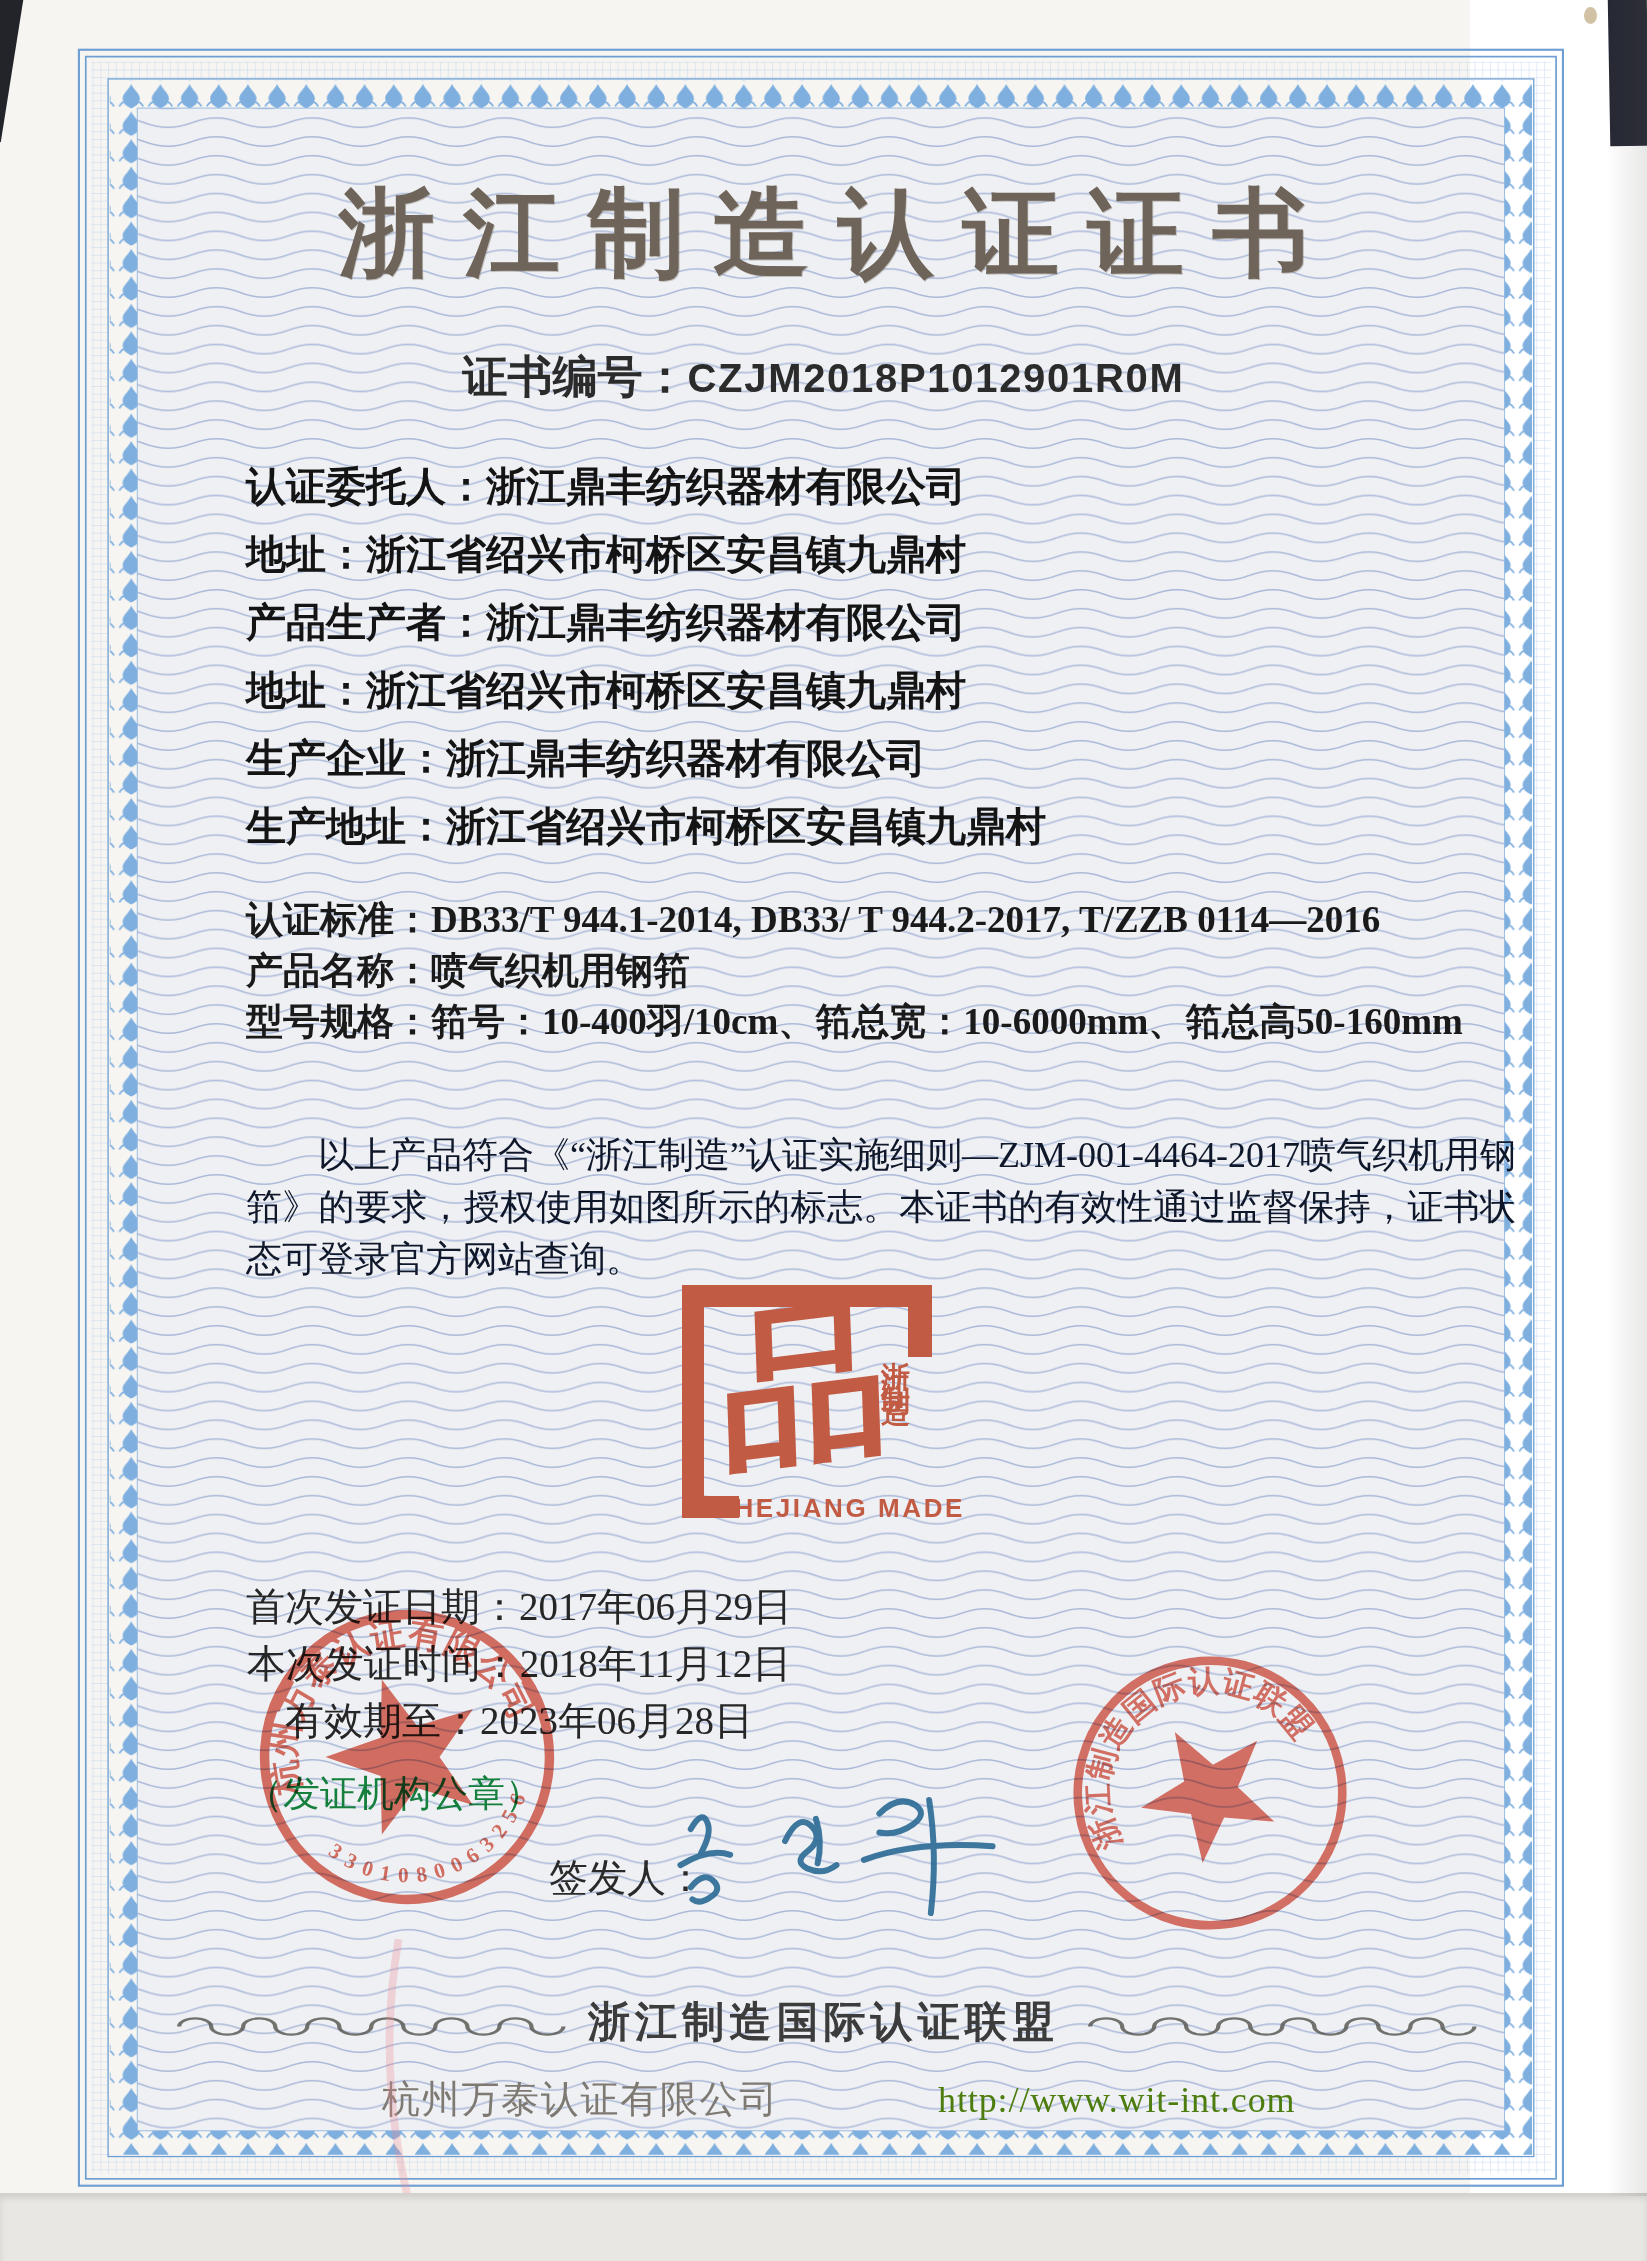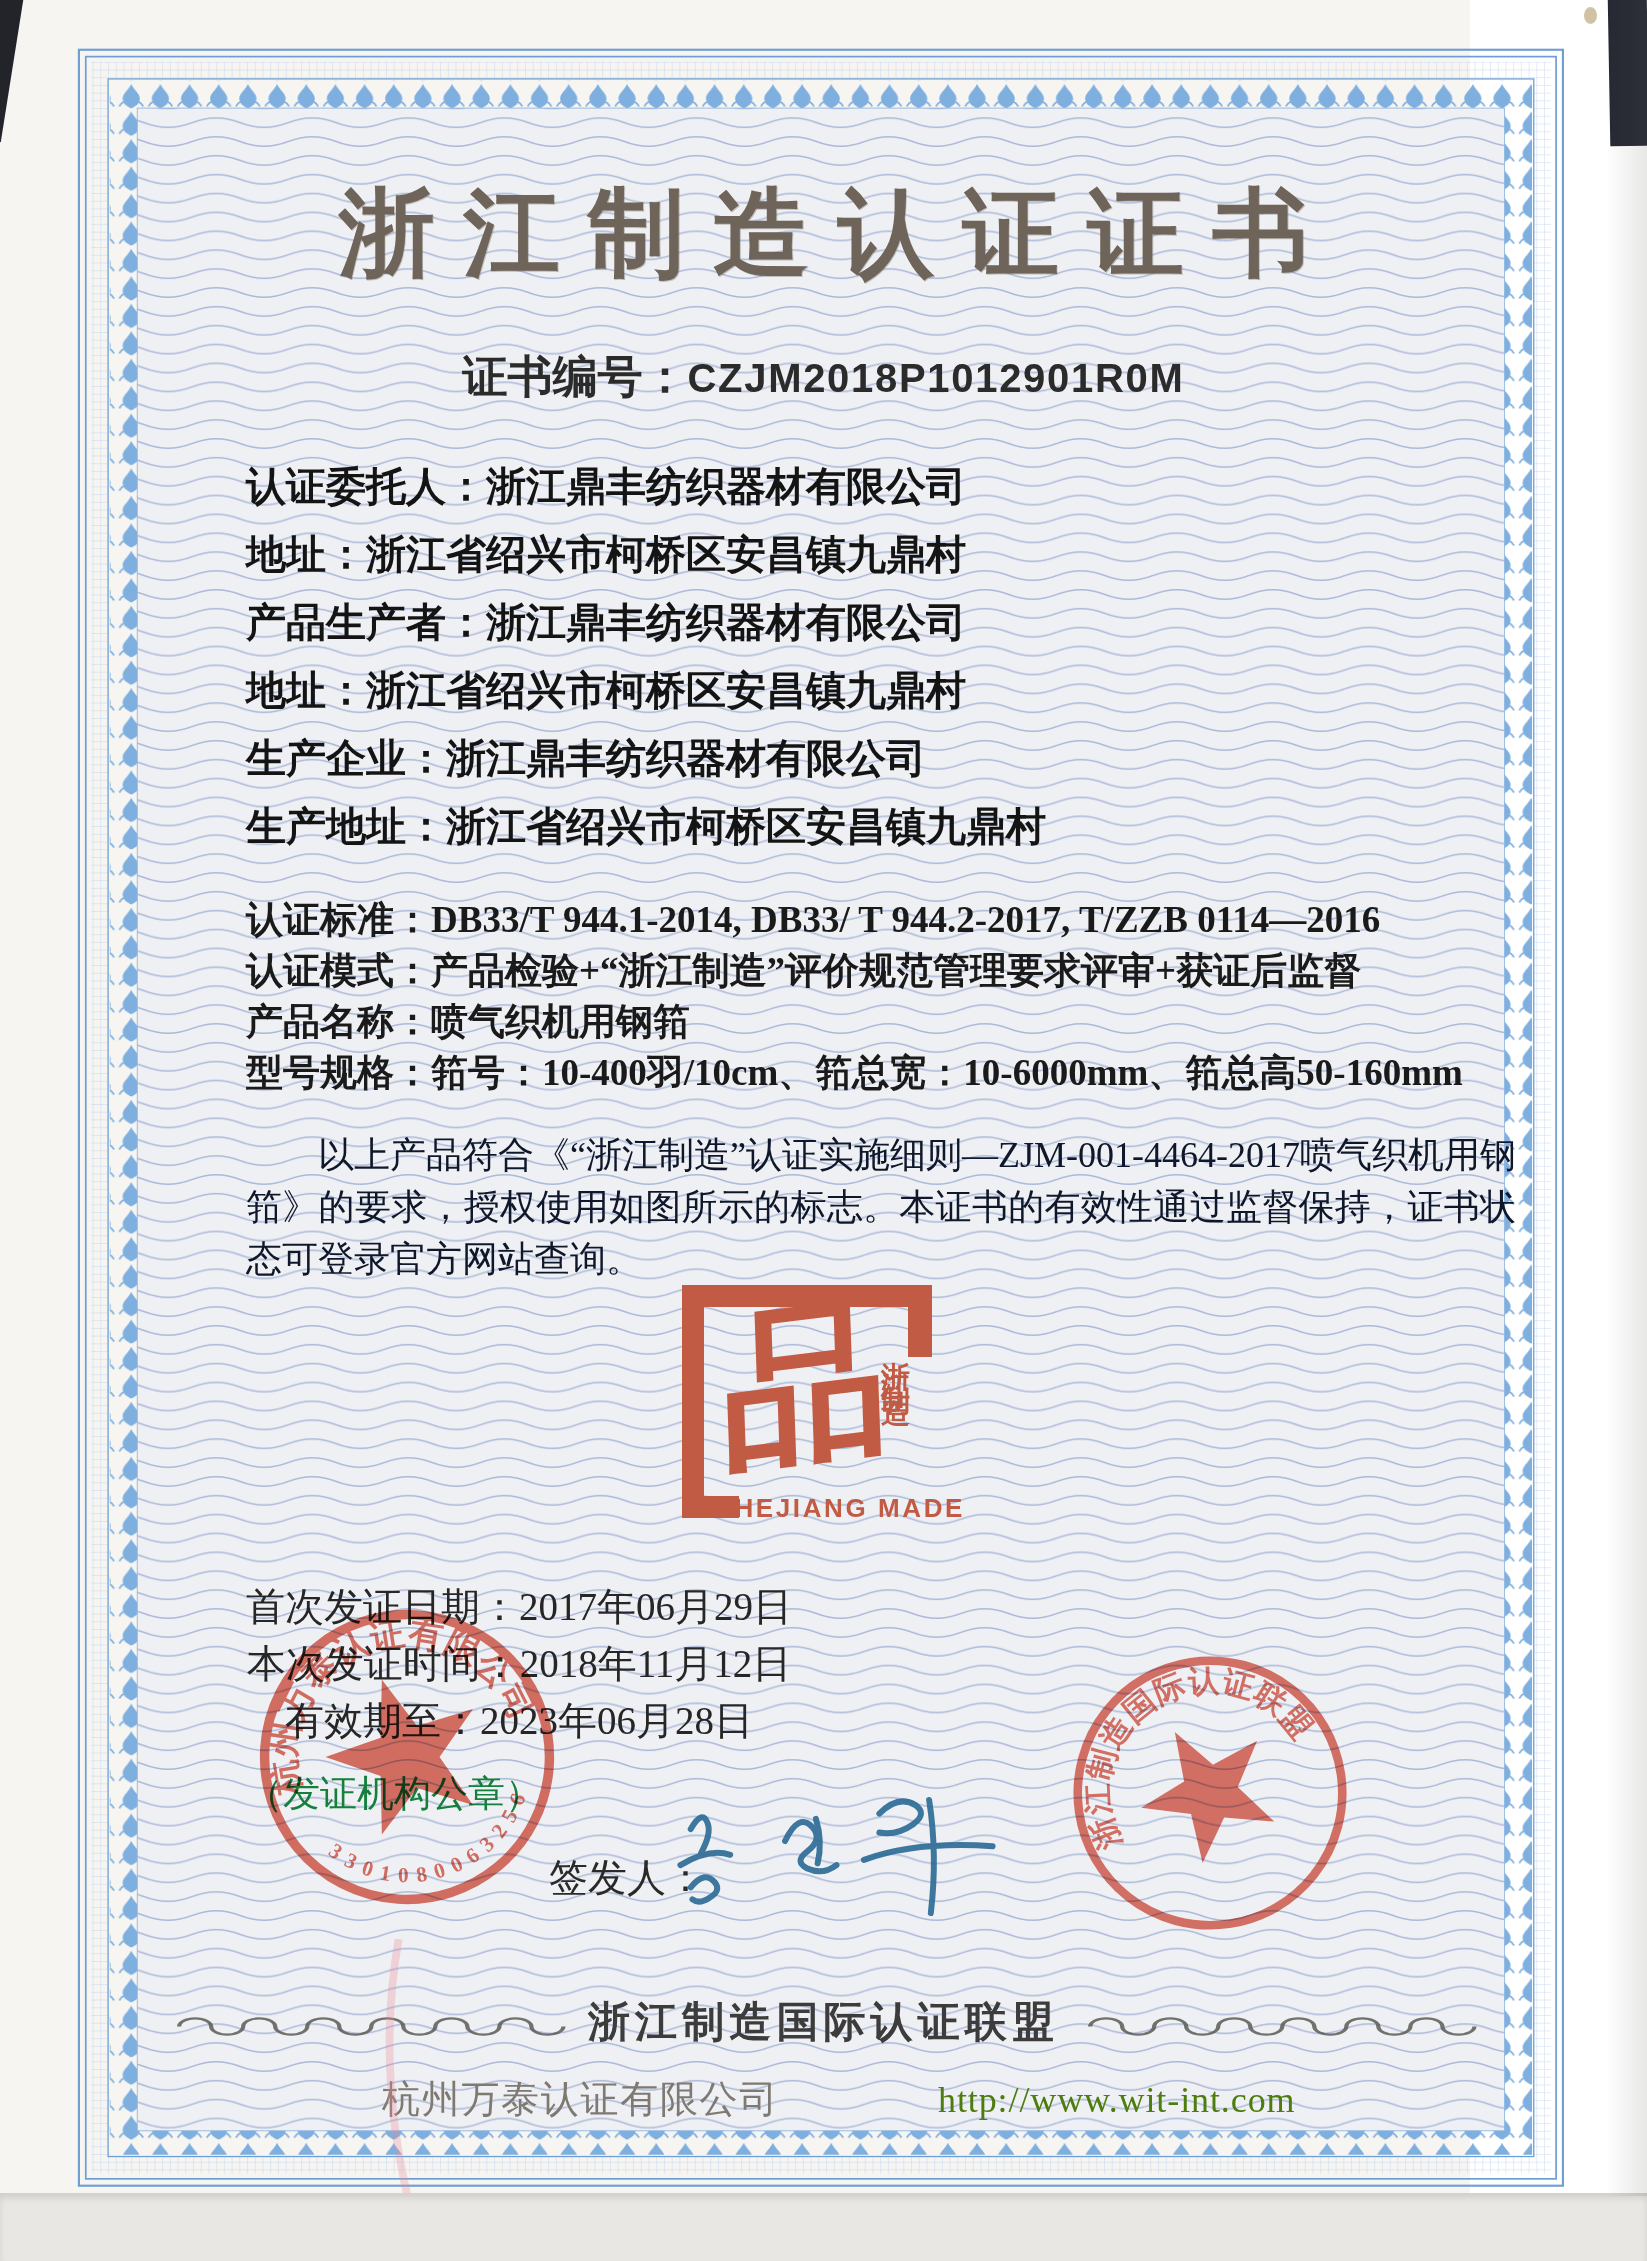--- a/index.html
+++ b/index.html
@@ -156,21 +156,20 @@
     <div class="line"><span>认证委托人：</span><span>浙江鼎丰纺织器材有限公司</span></div>
     <div class="line"><span>地址：</span><span>浙江省绍兴市柯桥区安昌镇九鼎村</span></div>
     <div class="line"><span>产品生产者：</span><span>浙江鼎丰纺织器材有限公司</span></div>
     <div class="line"><span>地址：</span><span>浙江省绍兴市柯桥区安昌镇九鼎村</span></div>
     <div class="line"><span>生产企业：</span><span>浙江鼎丰纺织器材有限公司</span></div>
     <div class="line"><span>生产地址：</span><span>浙江省绍兴市柯桥区安昌镇九鼎村</span></div>
   </div>
 
   <div class="specs">
     <div class="line"><span>认证标准：</span><span>DB33/T 944.1-2014, DB33/ T 944.2-2017, T/ZZB 0114—2016</span></div>
-    <div class="line"><span>认证模式：</span><span>产品检验+“浙江制造”评价规范管理要求评审+获证后监督</span></div>
     <div class="line"><span>产品名称：</span><span>喷气织机用钢筘</span></div>
     <div class="line"><span>型号规格：</span><span>筘号：10-400羽/10cm、筘总宽：10-6000mm、筘总高50-160mm</span></div>
   </div>
 
   <p class="statement">以上产品符合《“浙江制造”认证实施细则—ZJM-001-4464-2017喷气织机用钢筘》的要求，授权使用如图所示的标志。本证书的有效性通过监督保持，证书状态可登录官方网站查询。</p>
 
   <div class="logo">
     <div class="bar bar-top"></div>
     <div class="bar bar-left"></div>
     <div class="bar bar-rstub"></div>

